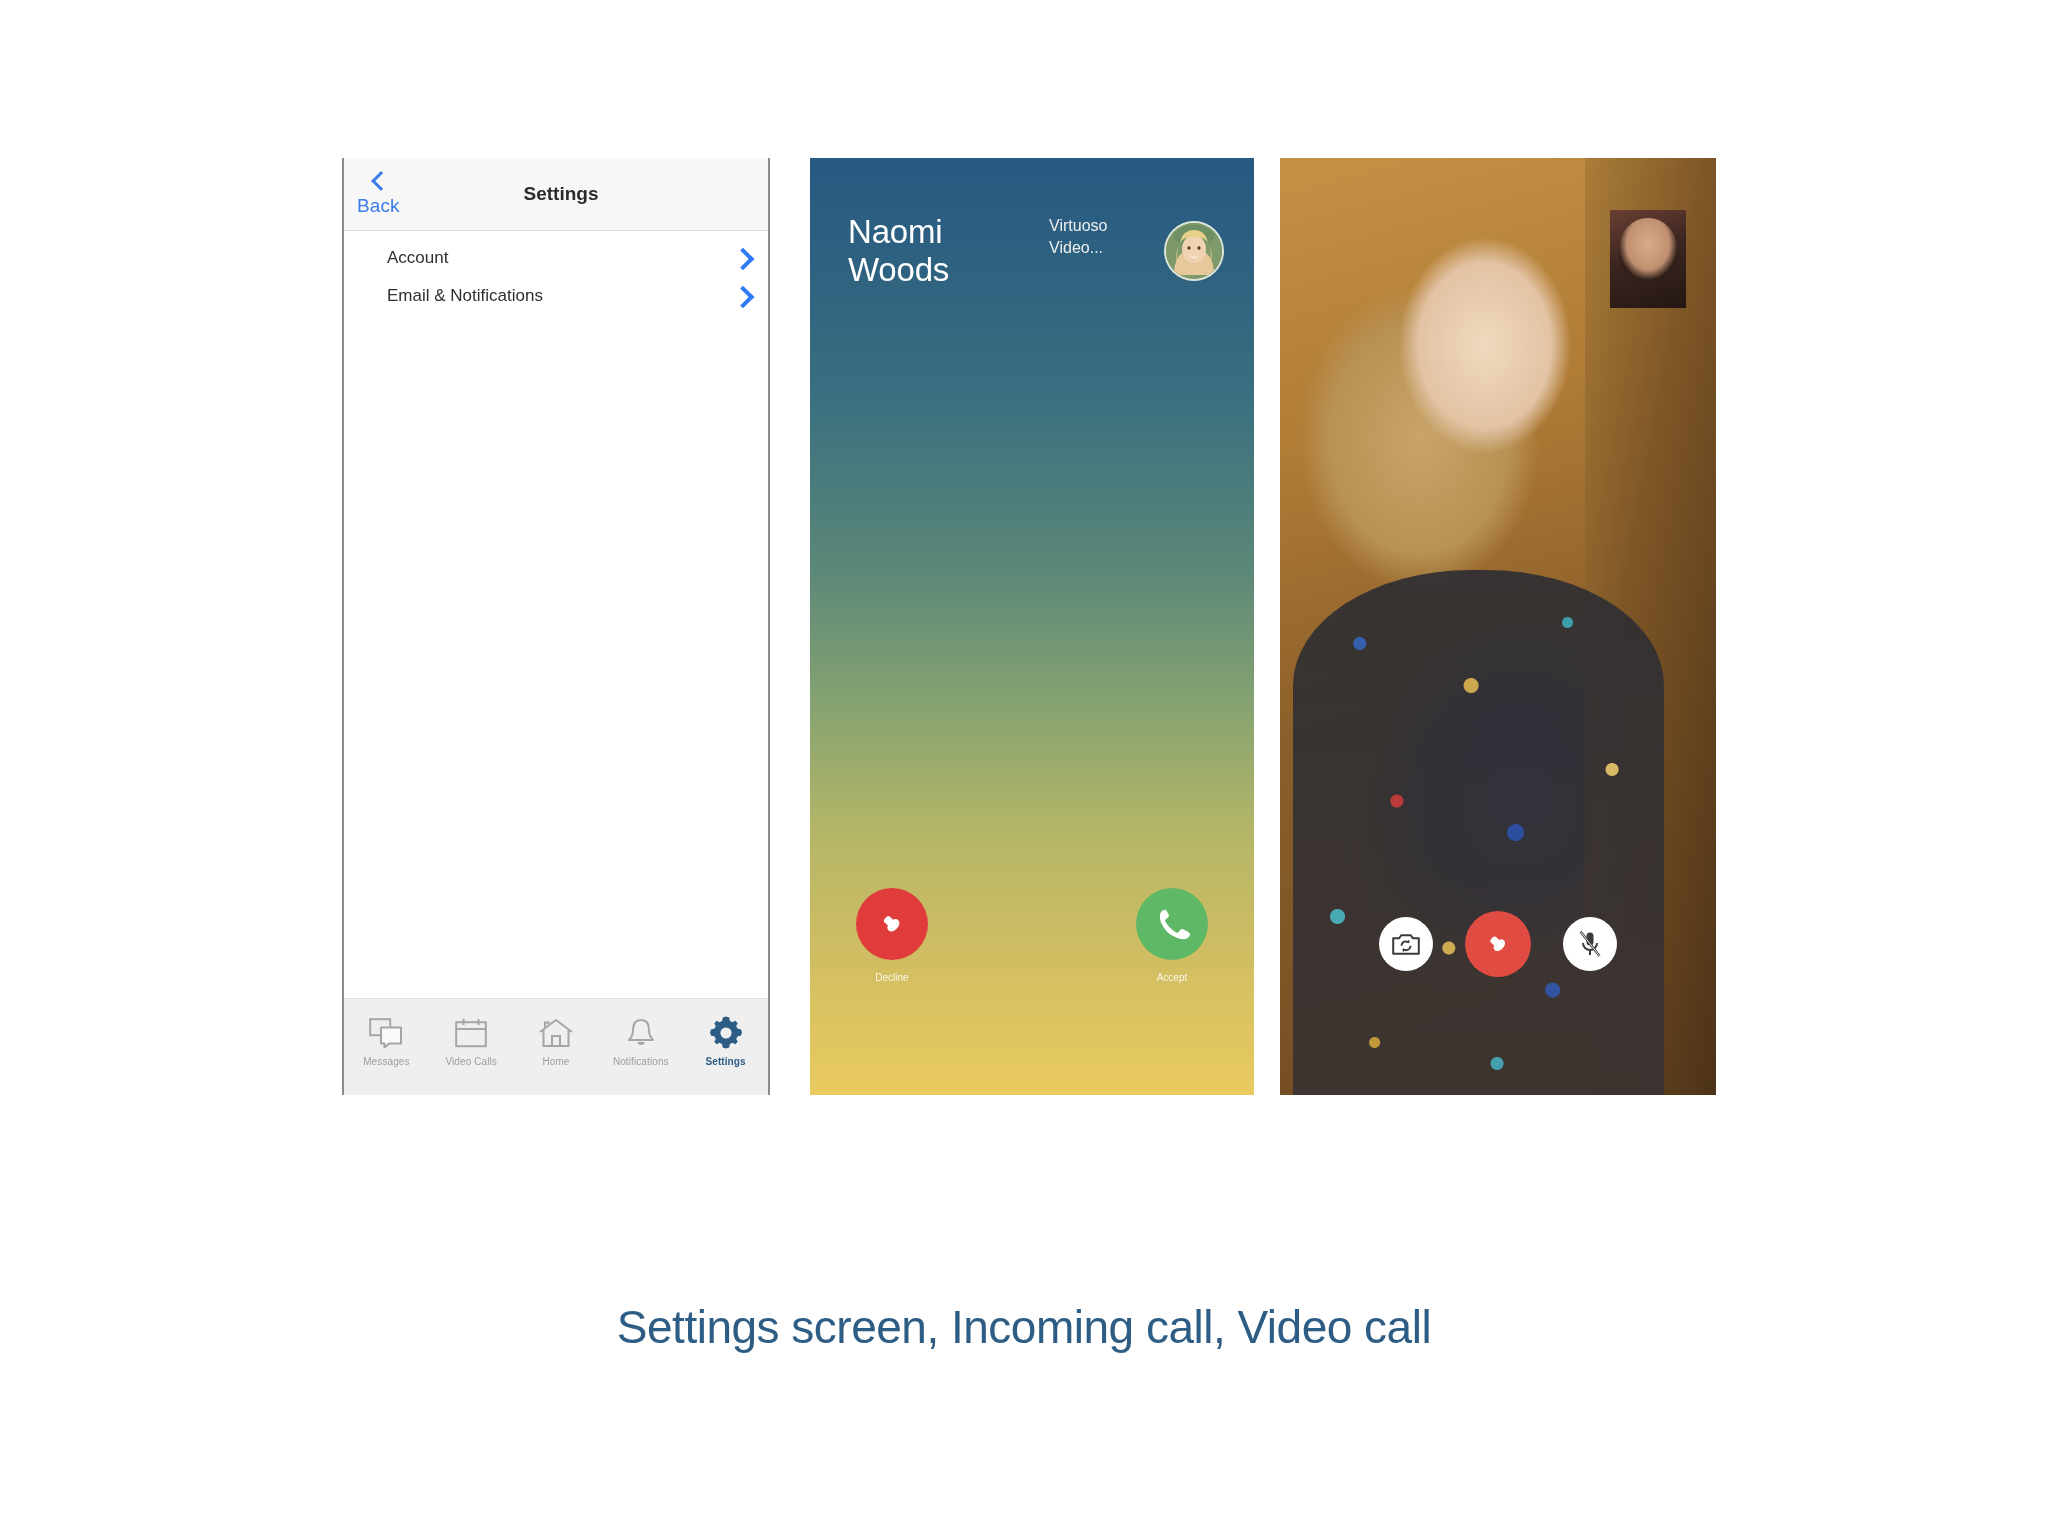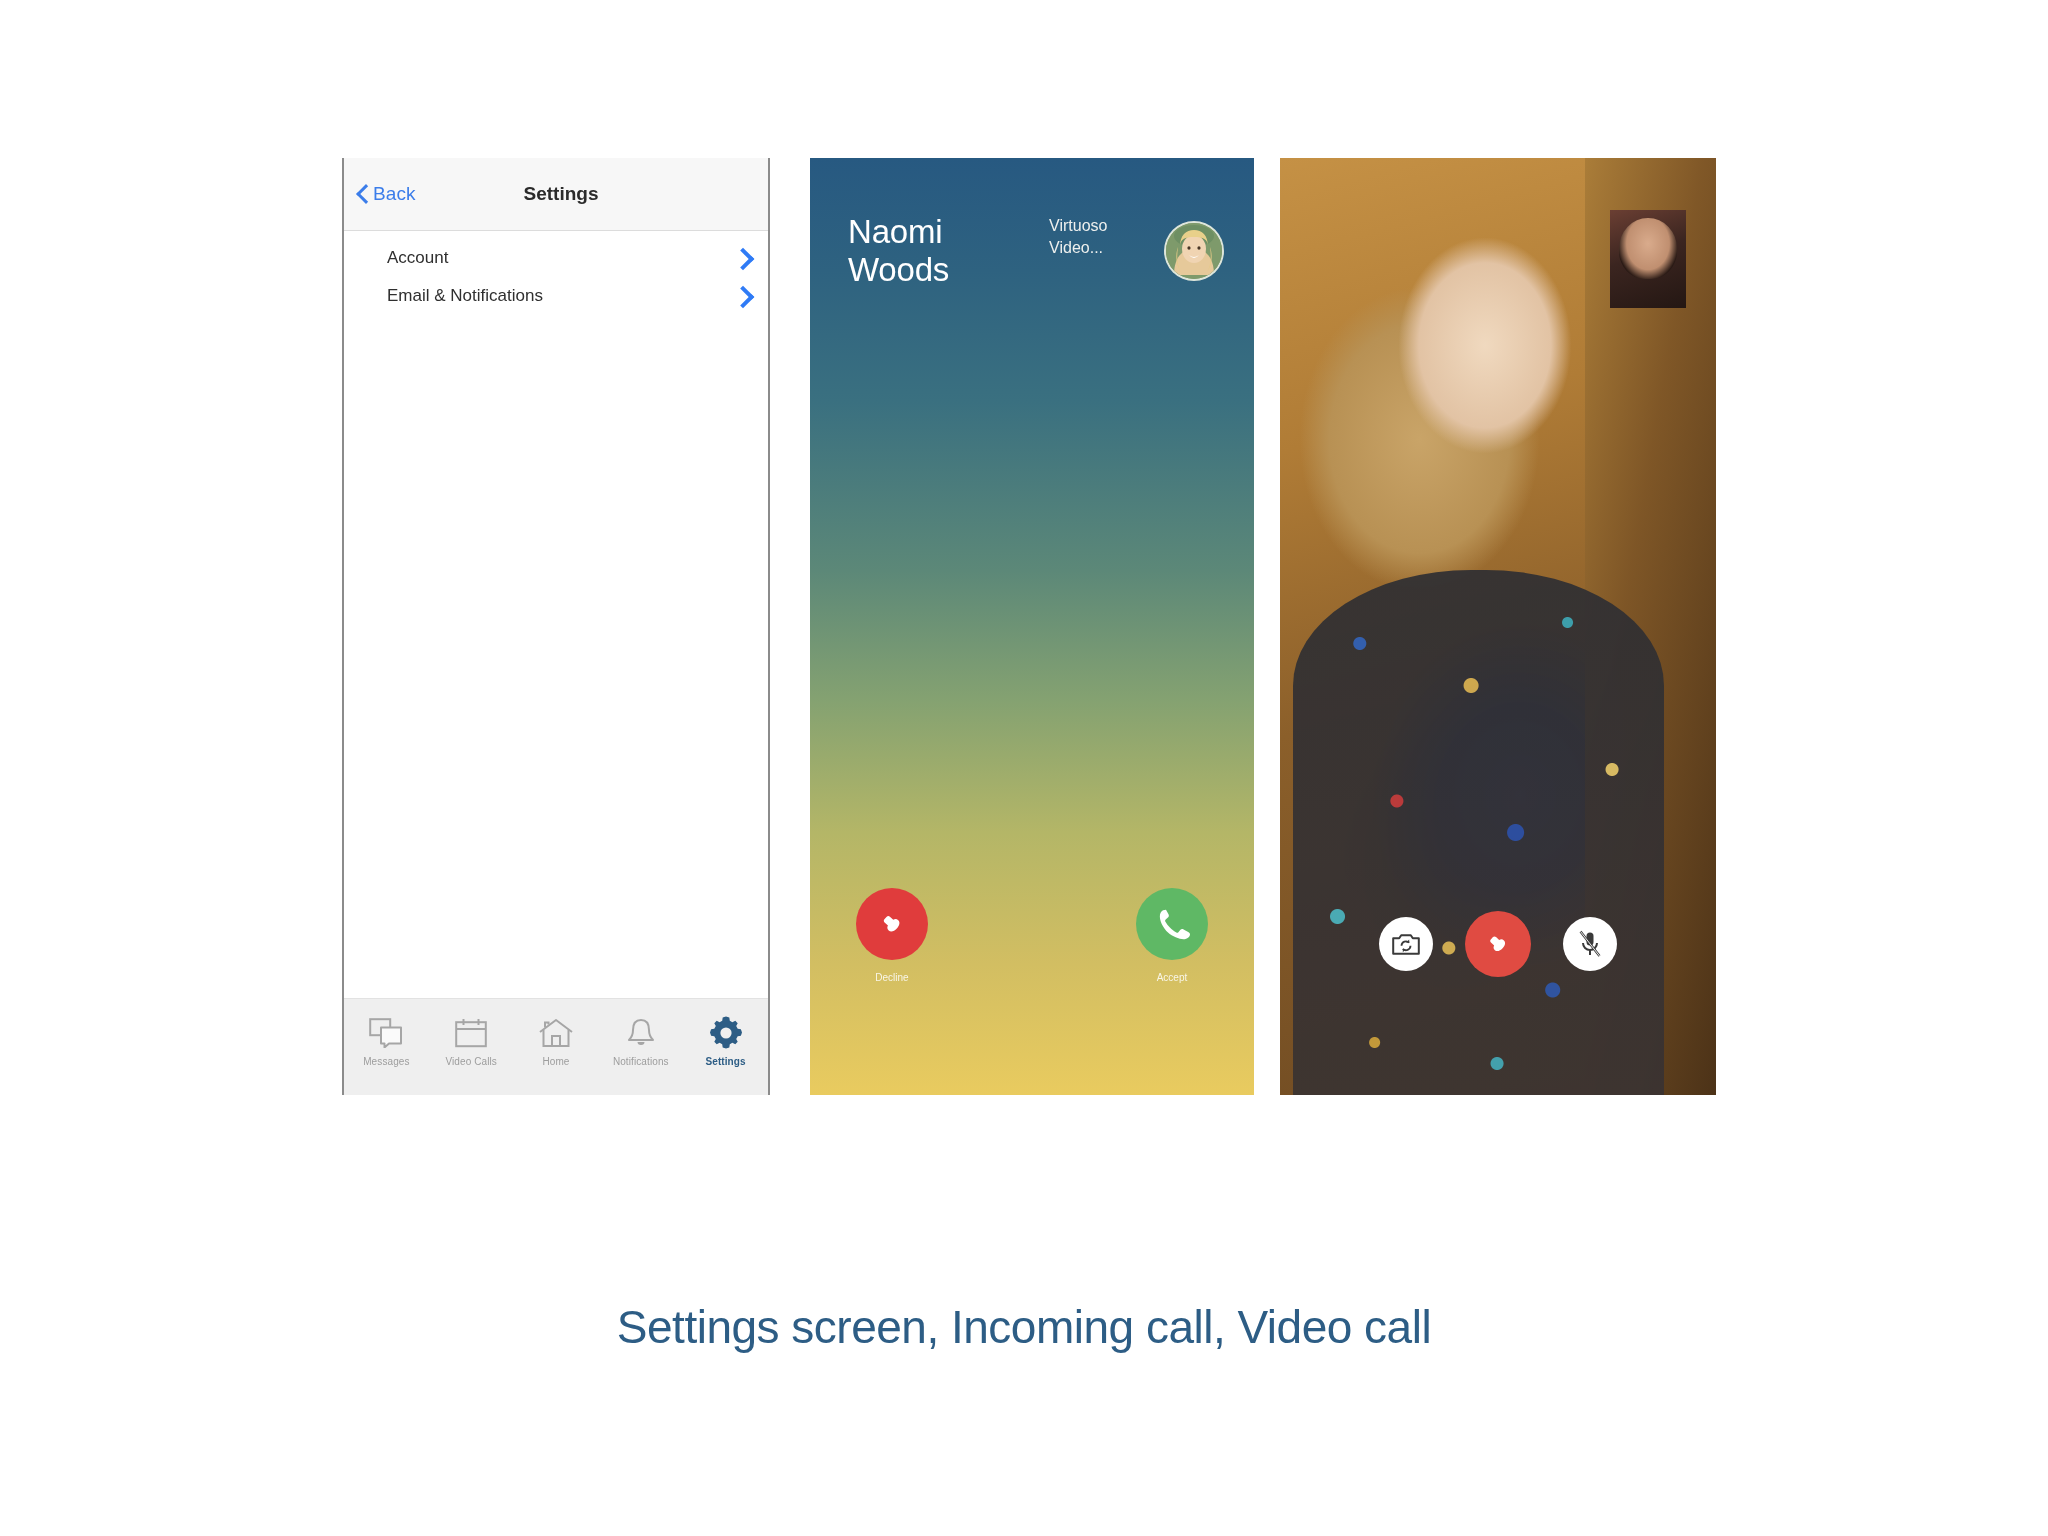--- a/index.html
+++ b/index.html
@@ -38,20 +38,21 @@
   }
   .nav-back {
     position: absolute;
     left: 13px;
     top: 50%;
     transform: translateY(-50%);
     display: flex;
     align-items: center;
     gap: 4px;
     cursor: pointer;
+    flex-direction: column;
   }
   .chevron-left {
     width: 12px;
     height: 20px;
     position: relative;
   }
   .chevron-left::before {
     content: "";
     position: absolute;
     left: 2px;

